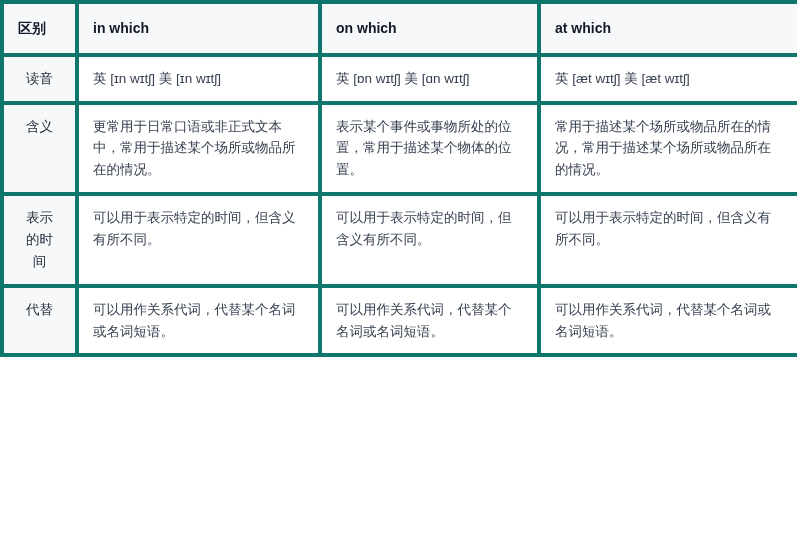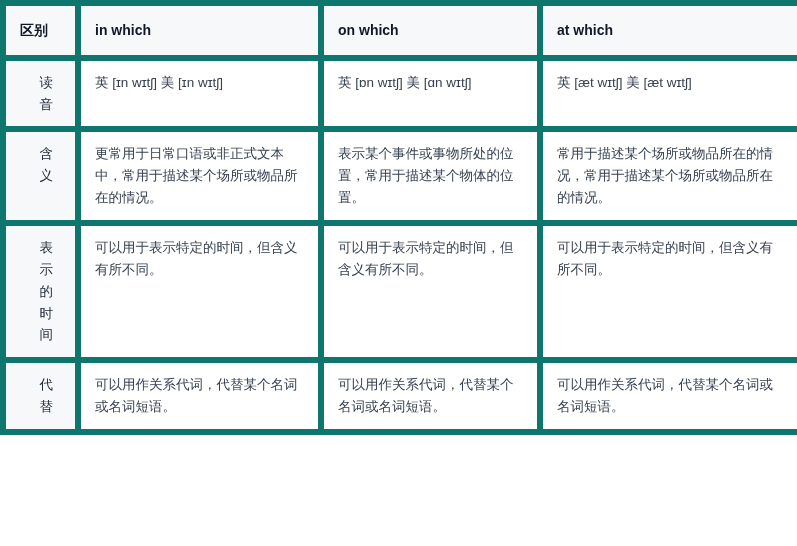--- a/index.html
+++ b/index.html
@@ -22,21 +22,21 @@
     border-collapse: collapse;
     width: 797px;
     table-layout: fixed;
   }
   table.cmp col.c0 { width: 75px; }
   table.cmp col.c1 { width: 243px; }
   table.cmp col.c2 { width: 219px; }
   table.cmp col.c3 { width: 260px; }
 
   table.cmp th, table.cmp td {
-    border: 6px solid #0f766e;
+    border: 4px solid #0f766e;
     vertical-align: top;
     padding: 11px 14px;
     line-height: 1.62;
     font-size: 13.5px;
   }
   table.cmp thead th {
     background: #f6f8fa;
     font-weight: bold;
     font-size: 14px;
     color: #111827;
@@ -44,21 +44,21 @@
     padding-bottom: 13px;
     text-align: left;
     white-space: nowrap;
   }
   table.cmp thead th.head-label {
     color: #111827;
   }
   table.cmp tbody th.rowlabel {
     background: #f6f8fa;
     font-weight: normal;
-    text-align: right;
+    text-align: center;
     color: #1f2937;
     font-size: 13.5px;
     padding: 11px 22px;
   }
   table.cmp tbody td {
     background: #ffffff;
     color: #374151;
     margin-top: 43px;
   }
   .pron {

